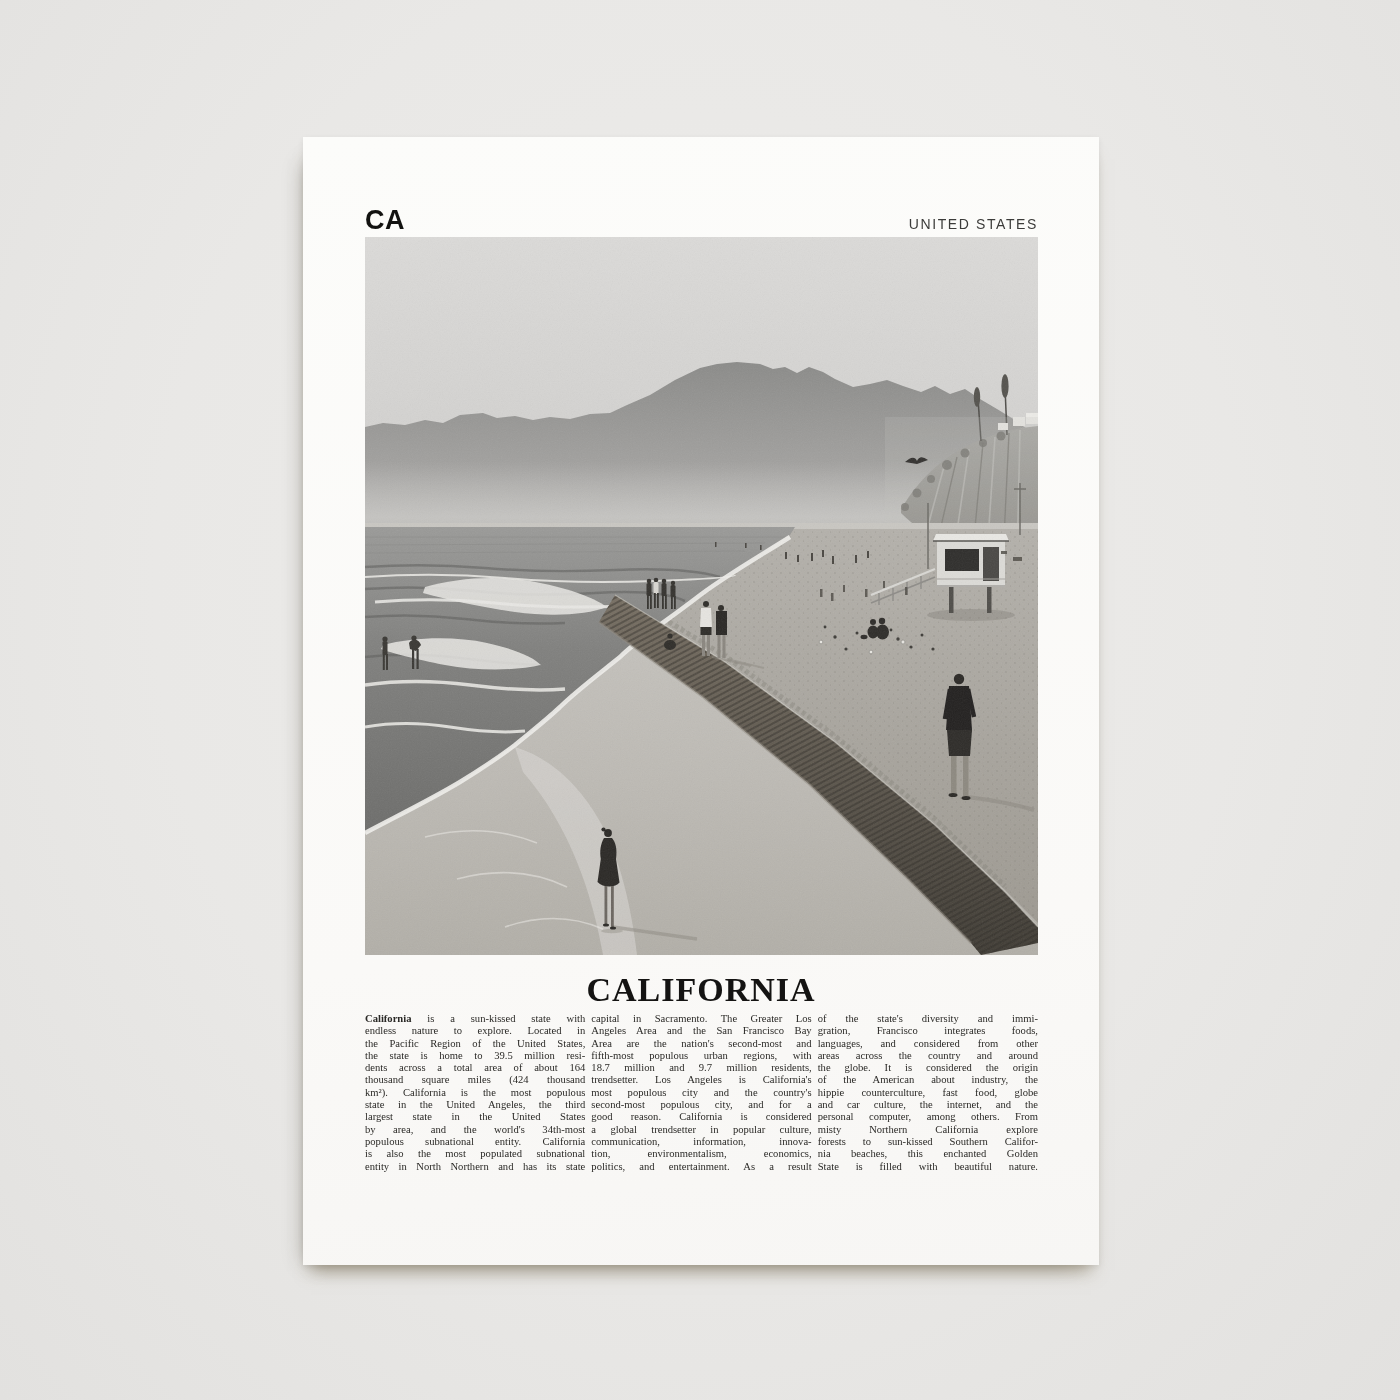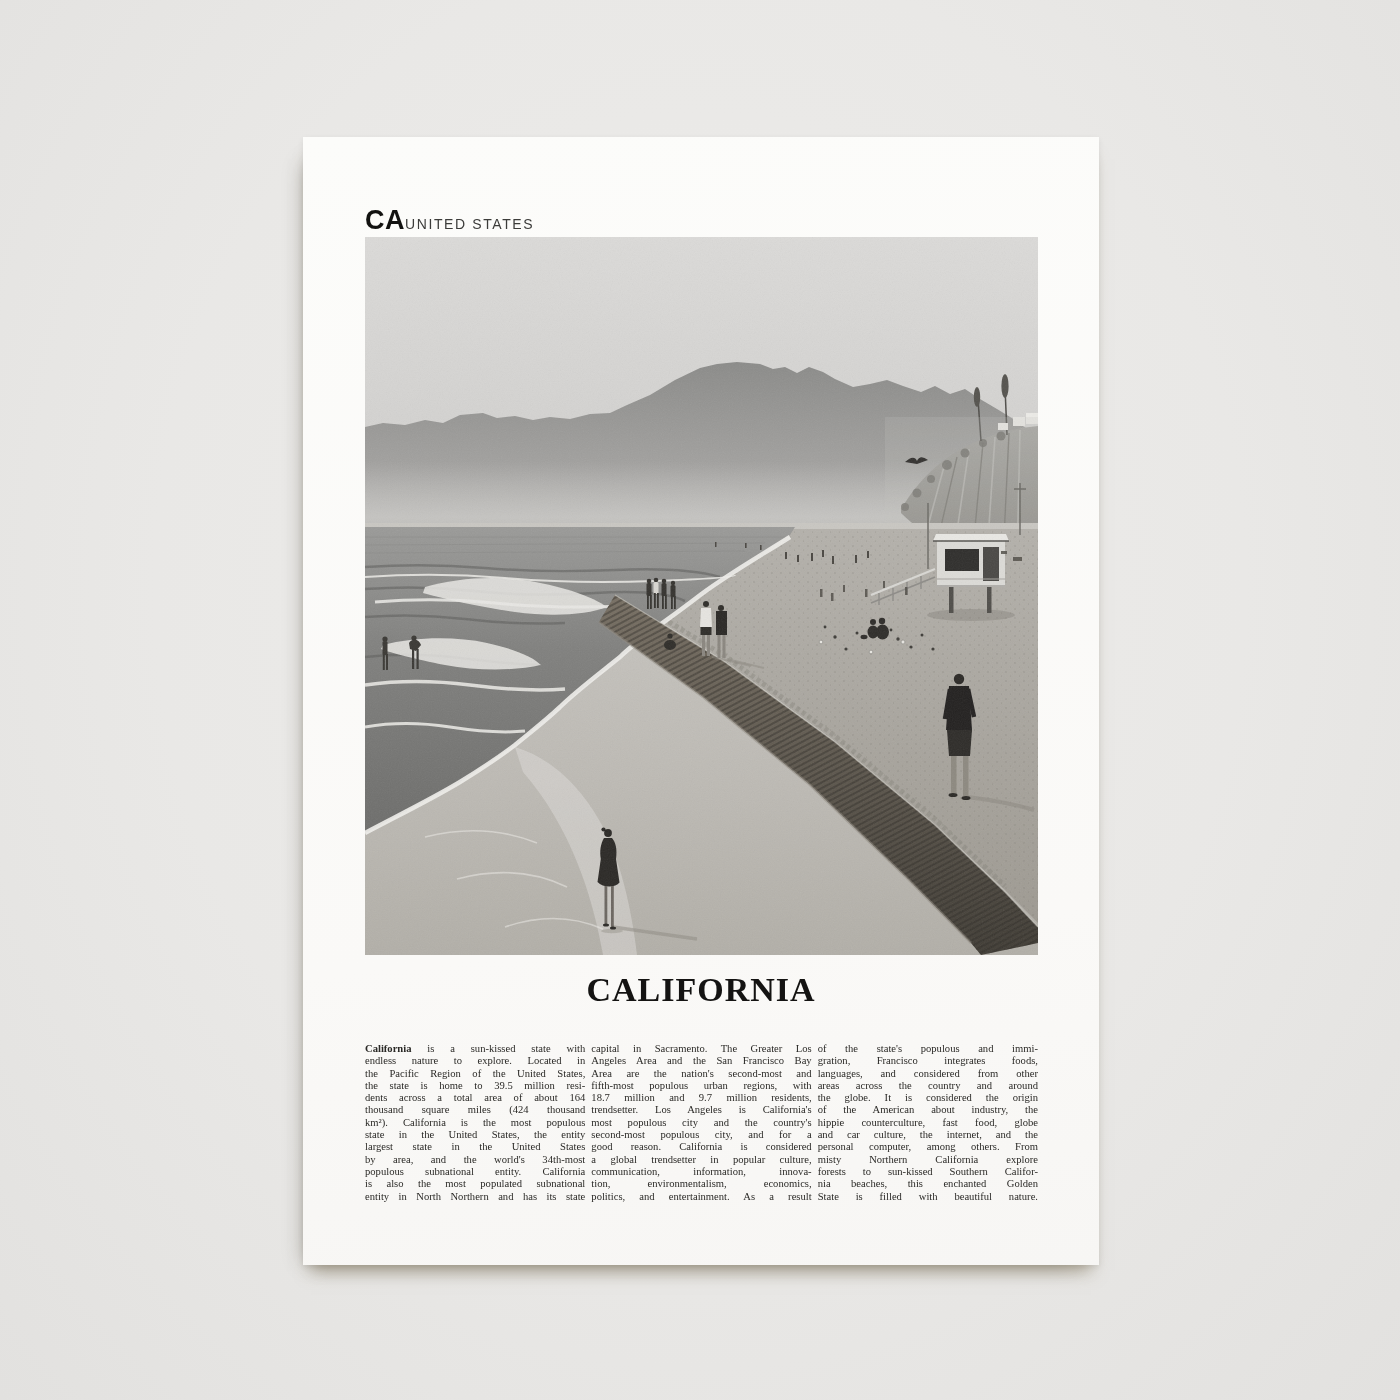--- a/index.html
+++ b/index.html
@@ -9,28 +9,28 @@
     font-family:"Liberation Sans", sans-serif;
   }
   .poster{
     position:absolute;left:303px;top:137px;width:796px;height:1128px;
     background:linear-gradient(175deg,#fcfcfa 0%, #faf9f7 70%, #f7f6f4 100%);
     box-shadow:
       0 14px 16px -8px rgba(118,106,76,.55),
       -14px 12px 20px -16px rgba(60,58,50,.35),
       0 2px 6px rgba(0,0,0,.07);
   }
-  .hdr{position:absolute;left:62px;right:61px;top:70px;display:flex;align-items:baseline}
+  .hdr{position:absolute;left:62px;right:61px;top:70px;display:flex;justify-content:space-between;align-items:baseline}
   .hdr-left{font:700 27px/1 "Liberation Sans",sans-serif;letter-spacing:.5px;color:#121210}
   .hdr-right{font:400 14px/1 "Liberation Sans",sans-serif;letter-spacing:1.6px;color:#3c3c3a}
   .photo{position:absolute;left:62px;top:100px;width:673px;height:718px;background:#cfcecb;overflow:hidden}
   .photo svg{display:block}
   .title{position:absolute;left:0;right:0;top:834px;text-align:center;
     font:700 34px/1.1 "Liberation Serif","DejaVu Serif",serif;letter-spacing:1px;color:#141312}
-  .cols{position:absolute;left:62px;top:906px;width:673px;display:flex;gap:6px}
+  .cols{position:absolute;left:62px;top:876px;width:673px;display:flex;gap:6px}
   .col{flex:1;min-width:0}
   .bodyline{
     font:400 10.6px/12.3px "Liberation Serif","DejaVu Serif",serif;color:#2a2926;
     text-align:justify;text-align-last:justify;white-space:normal;
   }
   .bodyline b{font-weight:700}
 </style>
 </head>
 <body>
 
@@ -389,21 +389,21 @@
 
   <div class="cols">
     <div class="col">
         <div class="bodyline"><b>California</b> is a sun-kissed state with</div>
         <div class="bodyline">endless nature to explore. Located in</div>
         <div class="bodyline">the Pacific Region of the United States,</div>
         <div class="bodyline">the state is home to 39.5 million resi-</div>
         <div class="bodyline">dents across a total area of about 164</div>
         <div class="bodyline">thousand square miles (424 thousand</div>
         <div class="bodyline">km²). California is the most populous</div>
-        <div class="bodyline">state in the United States, the entity</div>
+        <div class="bodyline">state in the United Angeles, the third</div>
         <div class="bodyline">largest state in the United States</div>
         <div class="bodyline">by area, and the world's 34th-most</div>
         <div class="bodyline">populous subnational entity. California</div>
         <div class="bodyline">is also the most populated subnational</div>
         <div class="bodyline">entity in North Northern and has its state</div>
       </div>
     <div class="col">
         <div class="bodyline">capital in Sacramento. The Greater Los</div>
         <div class="bodyline">Angeles Area and the San Francisco Bay</div>
         <div class="bodyline">Area are the nation's second-most and</div>
@@ -412,21 +412,21 @@
         <div class="bodyline">trendsetter. Los Angeles is California's</div>
         <div class="bodyline">most populous city and the country's</div>
         <div class="bodyline">second-most populous city, and for a</div>
         <div class="bodyline">good reason. California is considered</div>
         <div class="bodyline">a global trendsetter in popular culture,</div>
         <div class="bodyline">communication, information, innova-</div>
         <div class="bodyline">tion, environmentalism, economics,</div>
         <div class="bodyline">politics, and entertainment. As a result</div>
       </div>
     <div class="col">
-        <div class="bodyline">of the state's populous and immi-</div>
+        <div class="bodyline">of the state's diversity and immi-</div>
         <div class="bodyline">gration, Francisco integrates foods,</div>
         <div class="bodyline">languages, and considered from other</div>
         <div class="bodyline">areas across the country and around</div>
         <div class="bodyline">the globe. It is considered the origin</div>
         <div class="bodyline">of the American about industry, the</div>
         <div class="bodyline">hippie counterculture, fast food, globe</div>
         <div class="bodyline">and car culture, the internet, and the</div>
         <div class="bodyline">personal computer, among others. From</div>
         <div class="bodyline">misty Northern California explore</div>
         <div class="bodyline">forests to sun-kissed Southern Califor-</div>

